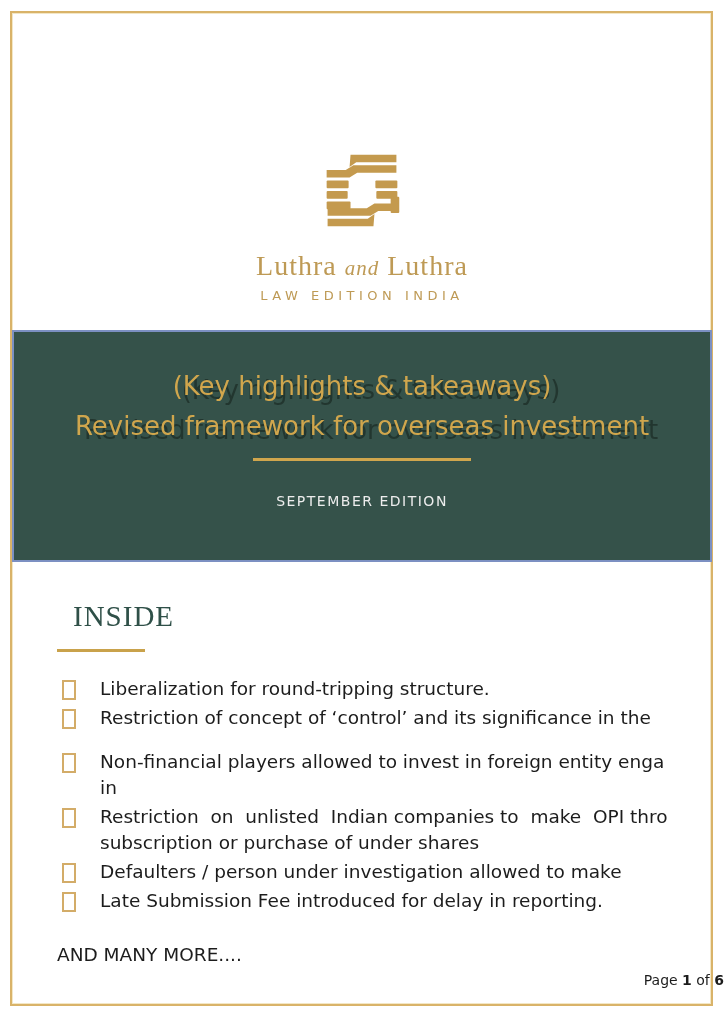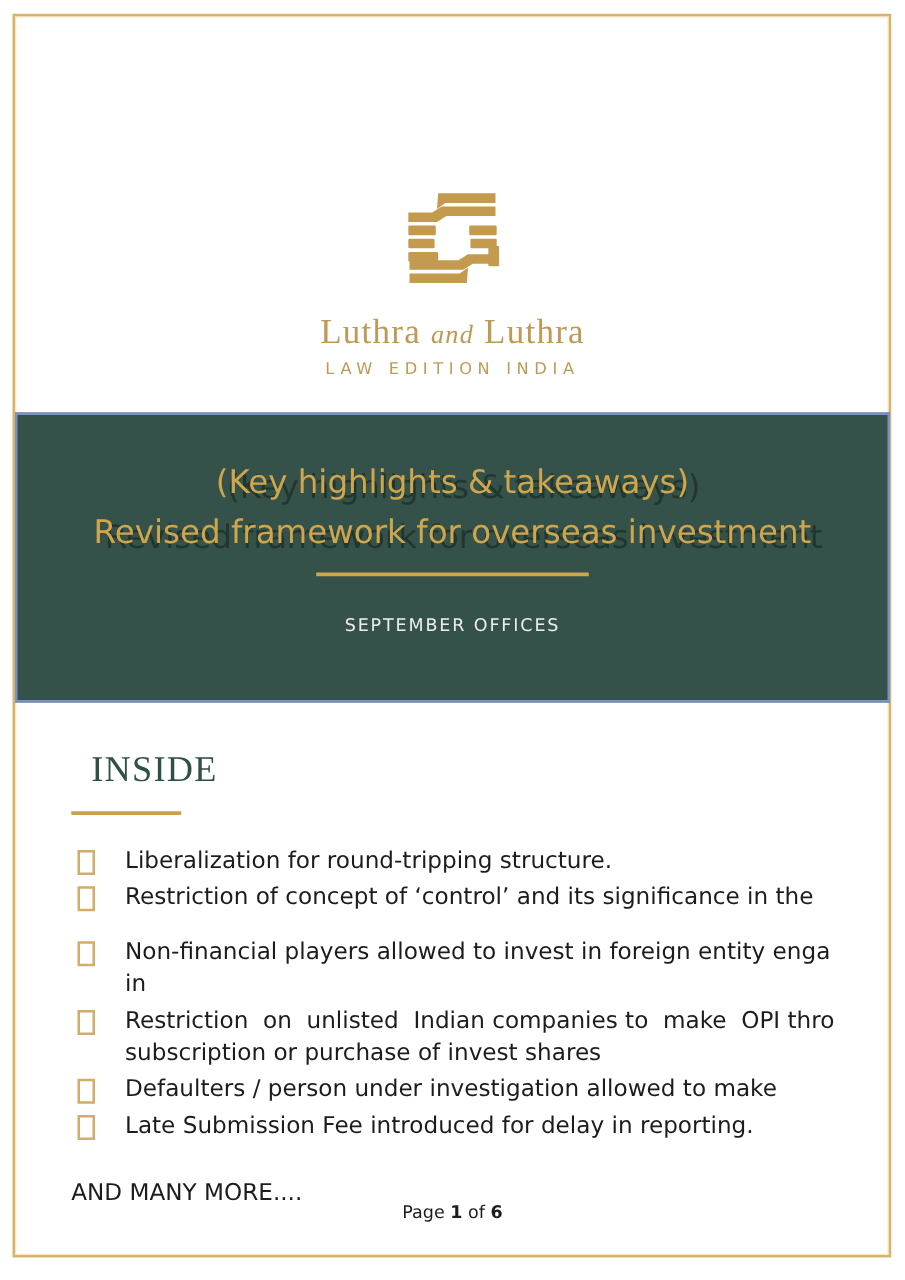--- a/index.html
+++ b/index.html
@@ -98,22 +98,22 @@
     position:relative;
   }
   .bullet-text .ln{display:block;white-space:pre;}
   .many-more{
     margin:30px 54px 0 0;
     text-align:left;
     font-size:18.5px;
   }
   
   .footer{
-    position:absolute;bottom:46px;left:0;right:0;
-    text-align:center;
+    position:absolute;bottom:36px;left:0;right:0;
+    text-align:right;
     font-size:14px;
   }
   .footer b{font-weight:bold;}
 </style>
 </head>
 <body>
 
 <div class="page">
   <div class="frame"></div>
 
@@ -135,21 +135,21 @@
     <div class="wordmark"><span>Luthra</span> <span class="amp">and</span> <span>Luthra</span></div>
     <div class="tagline">LAW EDITION INDIA</div>
   </header>
 
   <section class="banner">
     <h1 class="banner-title">
       <span class="ln" style="display:block">(Key highlights &amp; takeaways)</span>
       <span class="ln" style="display:block">Revised framework for overseas investment</span>
     </h1>
     <div class="title-rule"></div>
-    <div class="edition">SEPTEMBER OFFICES</div>
+    <div class="edition">SEPTEMBER EDITION</div>
   </section>
 
   <section class="inside">
     <h2 class="inside-heading">INSIDE</h2>
     <div class="inside-rule"></div>
 
     <ul class="bullet-list">
       <li class="bullet-item">
         <span class="bullet-marker"></span>
         <span class="bullet-text">
@@ -167,21 +167,21 @@
         <span class="bullet-marker"></span>
         <span class="bullet-text">
           <span class="ln">Non-financial players allowed to invest in foreign entity enga</span>
           <span class="ln">in</span>
         </span>
       </li>
       <li class="bullet-item">
         <span class="bullet-marker"></span>
         <span class="bullet-text">
           <span class="ln">Restriction  on  unlisted  Indian companies to  make  OPI thro</span>
-          <span class="ln">subscription or purchase of invest shares</span>
+          <span class="ln">subscription or purchase of under shares</span>
         </span>
       </li>
       <li class="bullet-item">
         <span class="bullet-marker"></span>
         <span class="bullet-text">
           <span class="ln">Defaulters / person under investigation allowed to make</span>
         </span>
       </li>
       <li class="bullet-item">
         <span class="bullet-marker"></span>

